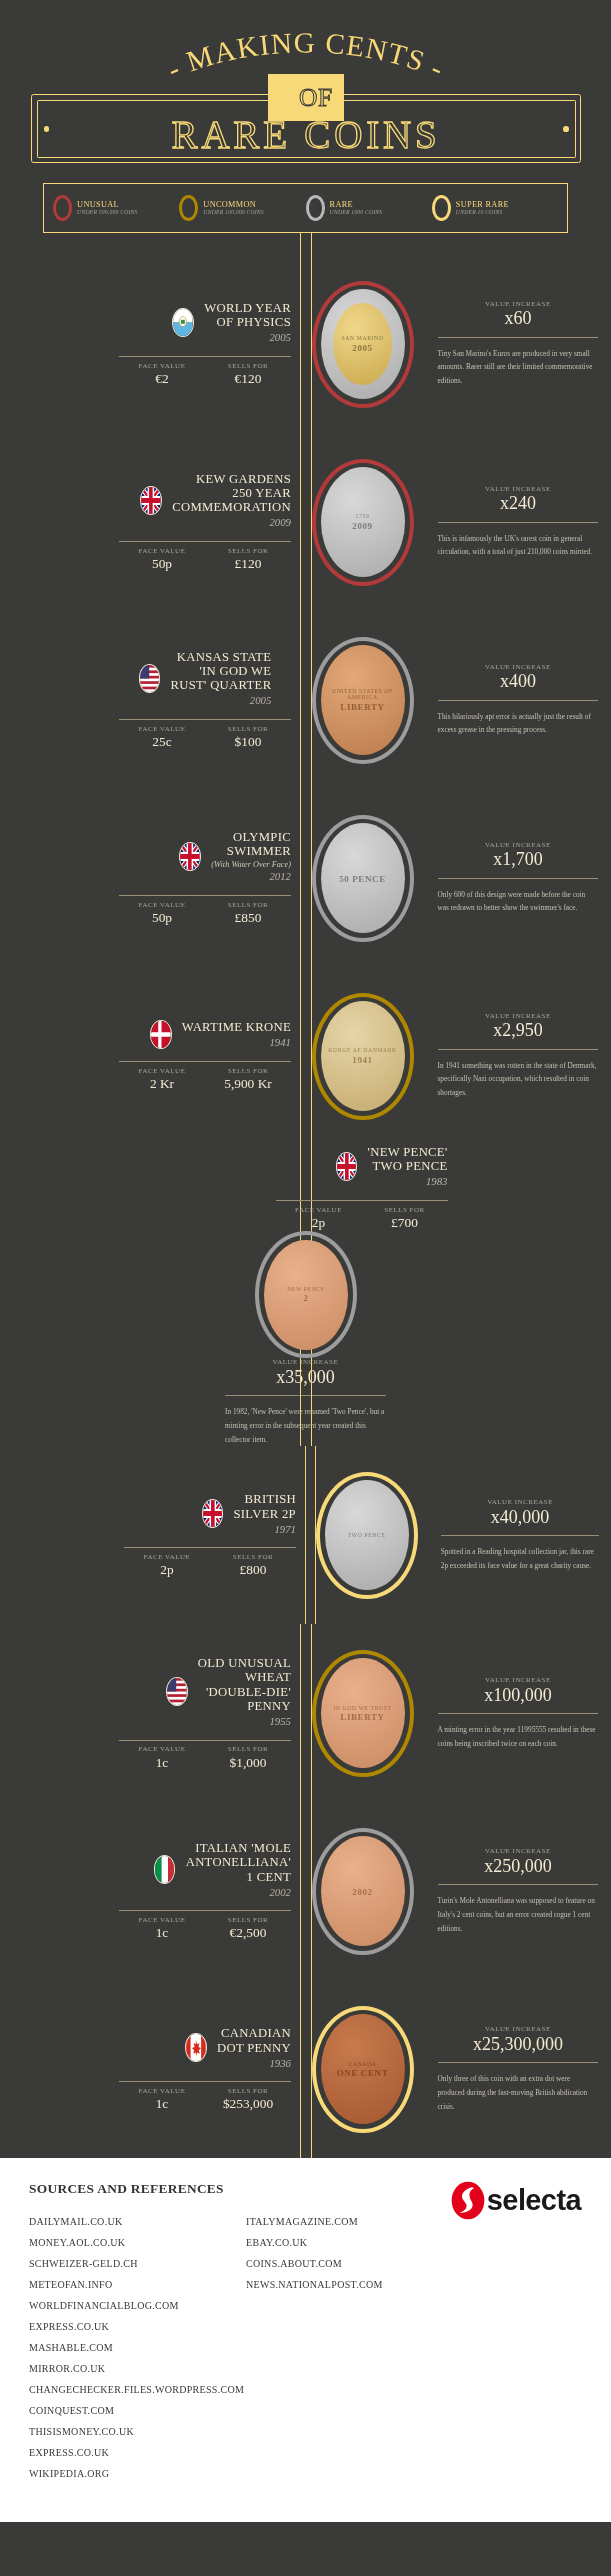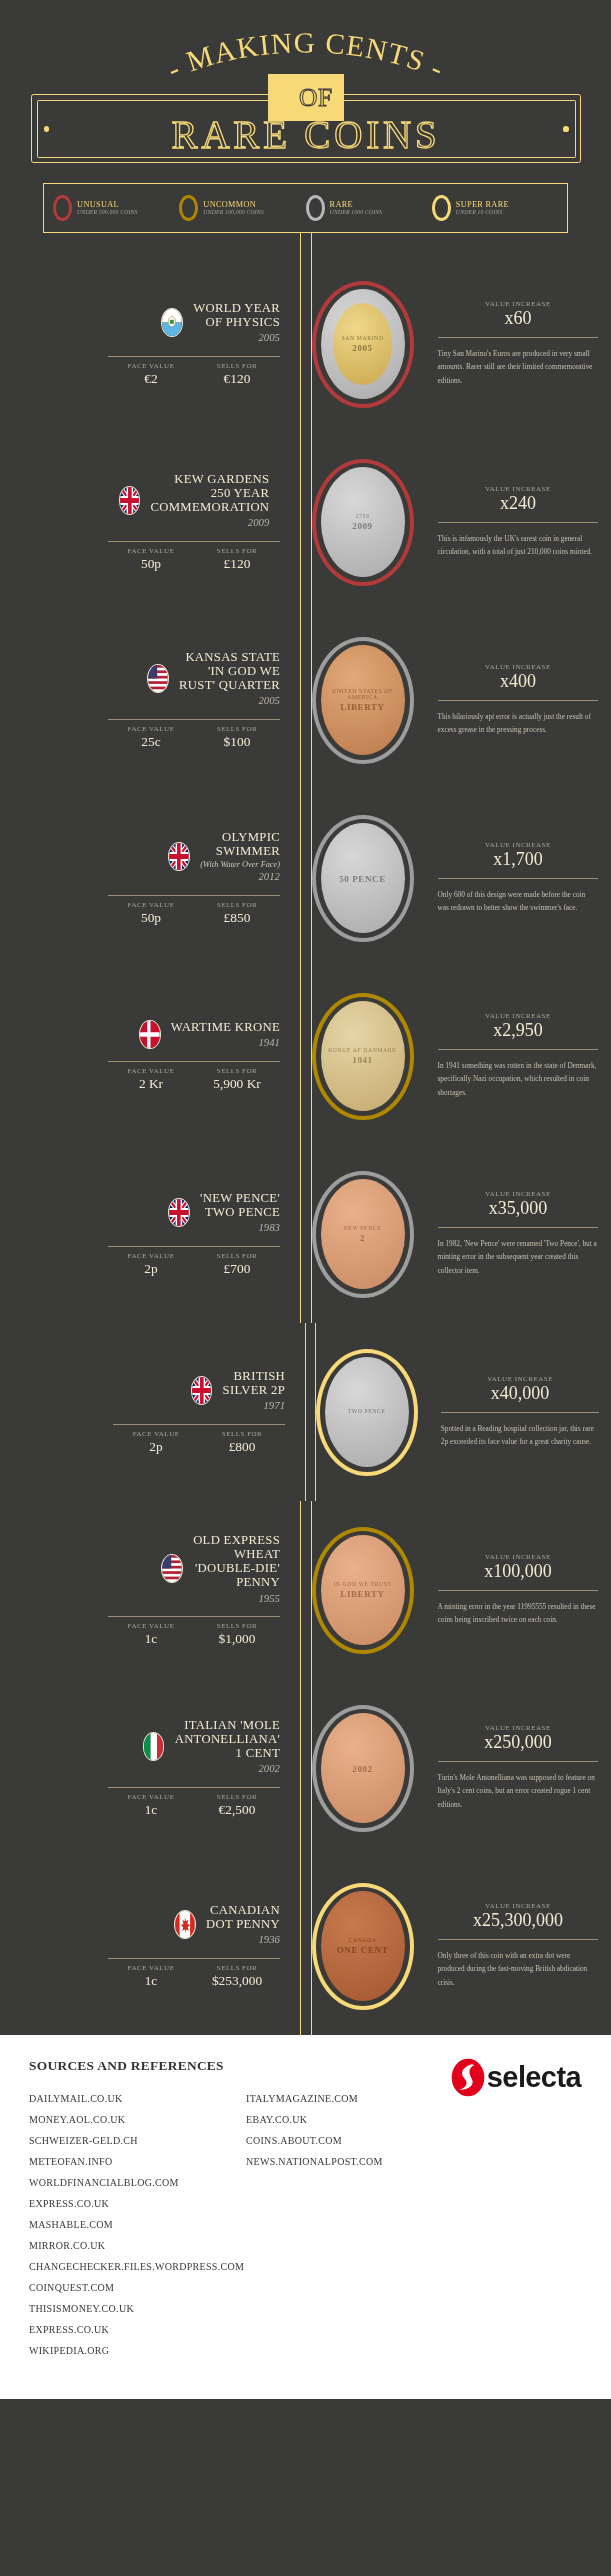--- a/index.html
+++ b/index.html
@@ -73,21 +73,21 @@
   
   .rows { position: relative; }
   .row { position: relative; display: flex; align-items: center; }
   .link {
     position: absolute; left: 50%; margin-left: -5.7px; width: 11.5px;
     border-left: 1.3px solid #f8d978; border-right: 1.3px solid #f8d978;
     z-index: 0;
   }
 
   .left-col {
-    width: 299px; padding-right: 19px; position: relative;
+    width: 299px; padding-right: 8px; position: relative;
     display: flex; justify-content: flex-end; align-items: center;
   }
   .flag {
     width: 21.7px; height: 29px; border-radius: 50%; border: 1.3px solid #efe6cf;
     overflow: hidden; flex: none; margin-right: 10.2px; position: relative;
   }
   .info-block { text-align: right; }
   .coin-name {
     font-size: 12.7px; line-height: 1.12; color: #f3ead2; letter-spacing: 0.3px;
   }
@@ -256,21 +256,21 @@
           <div class="vi-label">VALUE INCREASE</div>
           <div class="vi-value">x60</div>
           <div class="vi-rule"></div>
           <div class="vi-desc">Tiny San Marino's Euros are produced in very small amounts. Rarer still are their limited commemorative editions.</div>
         </div>
       </div>
       <div class="row" style="min-height: 178px;">
         <div class="link" style="top:0;height:100%"></div>
         <div class="left-col">
           <div class="info-block">
-            <div style="display:flex;align-items:center;justify-content:center">
+            <div style="display:flex;align-items:center;justify-content:flex-end">
               <div class="flag"><svg viewBox="0 0 60 60" width="100%" height="100%" preserveAspectRatio="none">
                   <rect width="60" height="60" fill="#012169"></rect>
                   <path d="M0,0 L60,60 M60,0 L0,60" stroke="#fff" stroke-width="12"></path>
                   <path d="M0,0 L60,60 M60,0 L0,60" stroke="#C8102E" stroke-width="6"></path>
                   <path d="M30,0 V60 M0,30 H60" stroke="#fff" stroke-width="20"></path>
                   <path d="M30,0 V60 M0,30 H60" stroke="#C8102E" stroke-width="11"></path>
                 </svg></div>
               <div style="text-align:right">
                 <div class="coin-name">
                   <div>KEW GARDENS</div>
@@ -306,21 +306,21 @@
           <div class="vi-label">VALUE INCREASE</div>
           <div class="vi-value">x240</div>
           <div class="vi-rule"></div>
           <div class="vi-desc">This is infamously the UK's rarest coin in general circulation, with a total of just 210,000 coins minted.</div>
         </div>
       </div>
       <div class="row" style="min-height: 178px;">
         <div class="link" style="top:0;height:100%"></div>
         <div class="left-col">
           <div class="info-block">
-            <div style="display:flex;align-items:center;justify-content:flex-end">
+            <div style="display:flex;align-items:center;justify-content:center">
               <div class="flag"><svg viewBox="0 0 60 60" width="100%" height="100%" preserveAspectRatio="none">
                   <rect width="60" height="60" fill="#fff"></rect>
                   <g fill="#B22234">
                     <rect y="0" width="60" height="6"></rect>
                     <rect y="12" width="60" height="6"></rect>
                     <rect y="24" width="60" height="6"></rect>
                     <rect y="36" width="60" height="6"></rect>
                     <rect y="48" width="60" height="6"></rect>
                   </g>
                   <rect width="28" height="30" fill="#3C3B6E"></rect>
@@ -452,21 +452,21 @@
             </div>
           </div>
         </div>
         <div class="right-col">
           <div class="vi-label">VALUE INCREASE</div>
           <div class="vi-value">x2,950</div>
           <div class="vi-rule"></div>
           <div class="vi-desc">In 1941 something was rotten in the state of Denmark, specifically Nazi occupation, which resulted in coin shortages.</div>
         </div>
       </div>
-      <div class="row" style="min-height: 178px;">
+      <div class="row" style="min-height: 178px; flex-direction: column;">
         <div class="link" style="top:0;height:100%"></div>
         <div class="left-col">
           <div class="info-block">
             <div style="display:flex;align-items:center;justify-content:flex-end">
               <div class="flag"><svg viewBox="0 0 60 60" width="100%" height="100%" preserveAspectRatio="none">
                   <rect width="60" height="60" fill="#012169"></rect>
                   <path d="M0,0 L60,60 M60,0 L0,60" stroke="#fff" stroke-width="12"></path>
                   <path d="M0,0 L60,60 M60,0 L0,60" stroke="#C8102E" stroke-width="6"></path>
                   <path d="M30,0 V60 M0,30 H60" stroke="#fff" stroke-width="20"></path>
                   <path d="M30,0 V60 M0,30 H60" stroke="#C8102E" stroke-width="11"></path>
@@ -568,21 +568,21 @@
                     <rect y="0" width="60" height="6"></rect>
                     <rect y="12" width="60" height="6"></rect>
                     <rect y="24" width="60" height="6"></rect>
                     <rect y="36" width="60" height="6"></rect>
                     <rect y="48" width="60" height="6"></rect>
                   </g>
                   <rect width="28" height="30" fill="#3C3B6E"></rect>
                 </svg></div>
               <div style="text-align:right">
                 <div class="coin-name">
-                  <div>OLD EXPRESS</div>
+                  <div>OLD UNUSUAL</div>
                   <div>WHEAT</div>
                   <div>'DOUBLE-DIE'</div>
                   <div>PENNY</div>
                 </div>
                 <div class="coin-year">1955</div>
               </div>
             </div>
             <div class="vals-rule"></div>
             <div class="vals-row">
               <div class="vals-cell">

